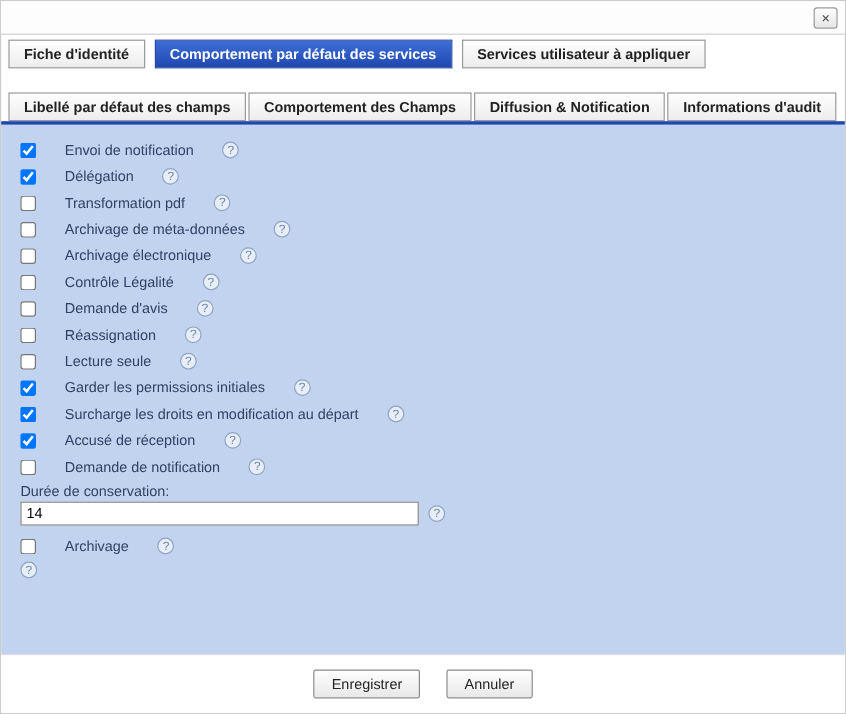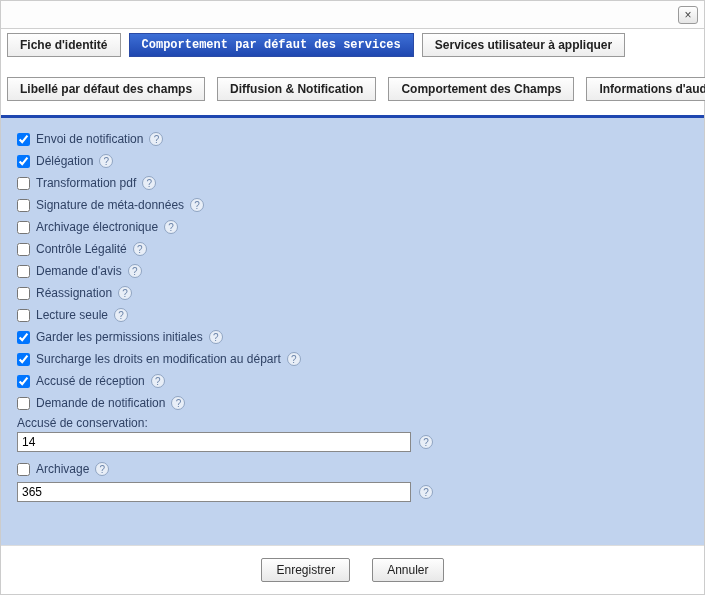--- a/index.html
+++ b/index.html
@@ -50,43 +50,42 @@
     background: linear-gradient(#fefefe,#ededed);
     font-weight: bold;
     color: #222;
     cursor: pointer;
     white-space: nowrap;
   }
   .tab.active {
     background: linear-gradient(#3d6fd6,#1f47b0);
     color: #fff;
     border-color: #2a4aa5;
-    font-family: Liberation Mono, monospace;
   }
   .tabrow2 {
     display: flex;
-    padding: 4px 6px 14px 6px;
-    gap: 12px;
+    padding: 4px 6px 0 6px;
+    gap: 2px;
   }
   .hr-blue {
     height: 3px;
     background: #1f47b0;
     margin: 0;
   }
   .content {
     flex: 1;
     background: #c1d3ee;
     padding: 10px 10px 10px 10px;
     overflow: auto;
   }
   .row {
     display: flex;
     align-items: center;
     padding: 4px 6px;
-    gap: 6px;
+    gap: 24px;
     color: #2f4265;
   }
   .row input[type="checkbox"] {
     margin: 0;
     width: 13px; height: 13px;
   }
   .help-icon {
     width: 14px; height: 14px;
     border: 1px solid #8fa4c2;
     border-radius: 50%;
@@ -99,21 +98,21 @@
     padding: 2px 6px 6px 6px;
     color: #2f4265;
   }
   .field-label {
     margin-bottom: 2px;
   }
   .field-input-row {
     display: flex; align-items: center; gap: 8px;
   }
   .field-input-row input[type="text"] {
-    width: 394px;
+    width: 332px;
     height: 20px;
     border: 1px solid #888;
     padding: 2px 4px;
     background: #fff;
     font-family: inherit;
     font-size: 12px;
   }
   .footer {
     padding: 12px 0;
     display: flex;
@@ -143,22 +142,22 @@
   </div>
 
   <div class="tabrow">
     <div class="tab">Fiche d'identité</div>
     <div class="tab active">Comportement par défaut des services</div>
     <div class="tab">Services utilisateur à appliquer</div>
   </div>
 
   <div class="tabrow2">
     <div class="tab">Libellé par défaut des champs</div>
+    <div class="tab">Comportement des Champs</div>
     <div class="tab">Diffusion &amp; Notification</div>
-    <div class="tab">Comportement des Champs</div>
     <div class="tab">Informations d'audit</div>
   </div>
 
   <div class="hr-blue"></div>
 
   <div class="content">
 
     <div class="row">
       <input type="checkbox" checked="" style="">
       <span>Envoi de notification</span>
@@ -169,21 +168,21 @@
       <span>Délégation</span>
       <span class="help-icon">?</span>
     </div>
     <div class="row">
       <input type="checkbox" style="">
       <span>Transformation pdf</span>
       <span class="help-icon">?</span>
     </div>
     <div class="row">
       <input type="checkbox" style="">
-      <span>Signature de méta-données</span>
+      <span>Archivage de méta-données</span>
       <span class="help-icon">?</span>
     </div>
     <div class="row">
       <input type="checkbox" style="">
       <span>Archivage électronique</span>
       <span class="help-icon">?</span>
     </div>
     <div class="row">
       <input type="checkbox" style="">
       <span>Contrôle Légalité</span>
@@ -219,36 +218,35 @@
       <span>Accusé de réception</span>
       <span class="help-icon">?</span>
     </div>
     <div class="row">
       <input type="checkbox" style="">
       <span>Demande de notification</span>
       <span class="help-icon">?</span>
     </div>
 
     <div class="field-group">
-      <div class="field-label">Accusé de conservation:</div>
+      <div class="field-label">Durée de conservation:</div>
       <div class="field-input-row">
         <input type="text" value="14" style="">
         <span class="help-icon">?</span>
       </div>
     </div>
 
     <div class="row">
       <input type="checkbox" style="">
       <span>Archivage</span>
       <span class="help-icon">?</span>
     </div>
 
     <div class="field-group">
       <div class="field-input-row">
-        <input type="text" value="365" style="">
         <span class="help-icon">?</span>
       </div>
     </div>
 
   </div>
 
   <div class="footer">
     <button class="btn">Enregistrer</button>
     <button class="btn">Annuler</button>
   </div>

